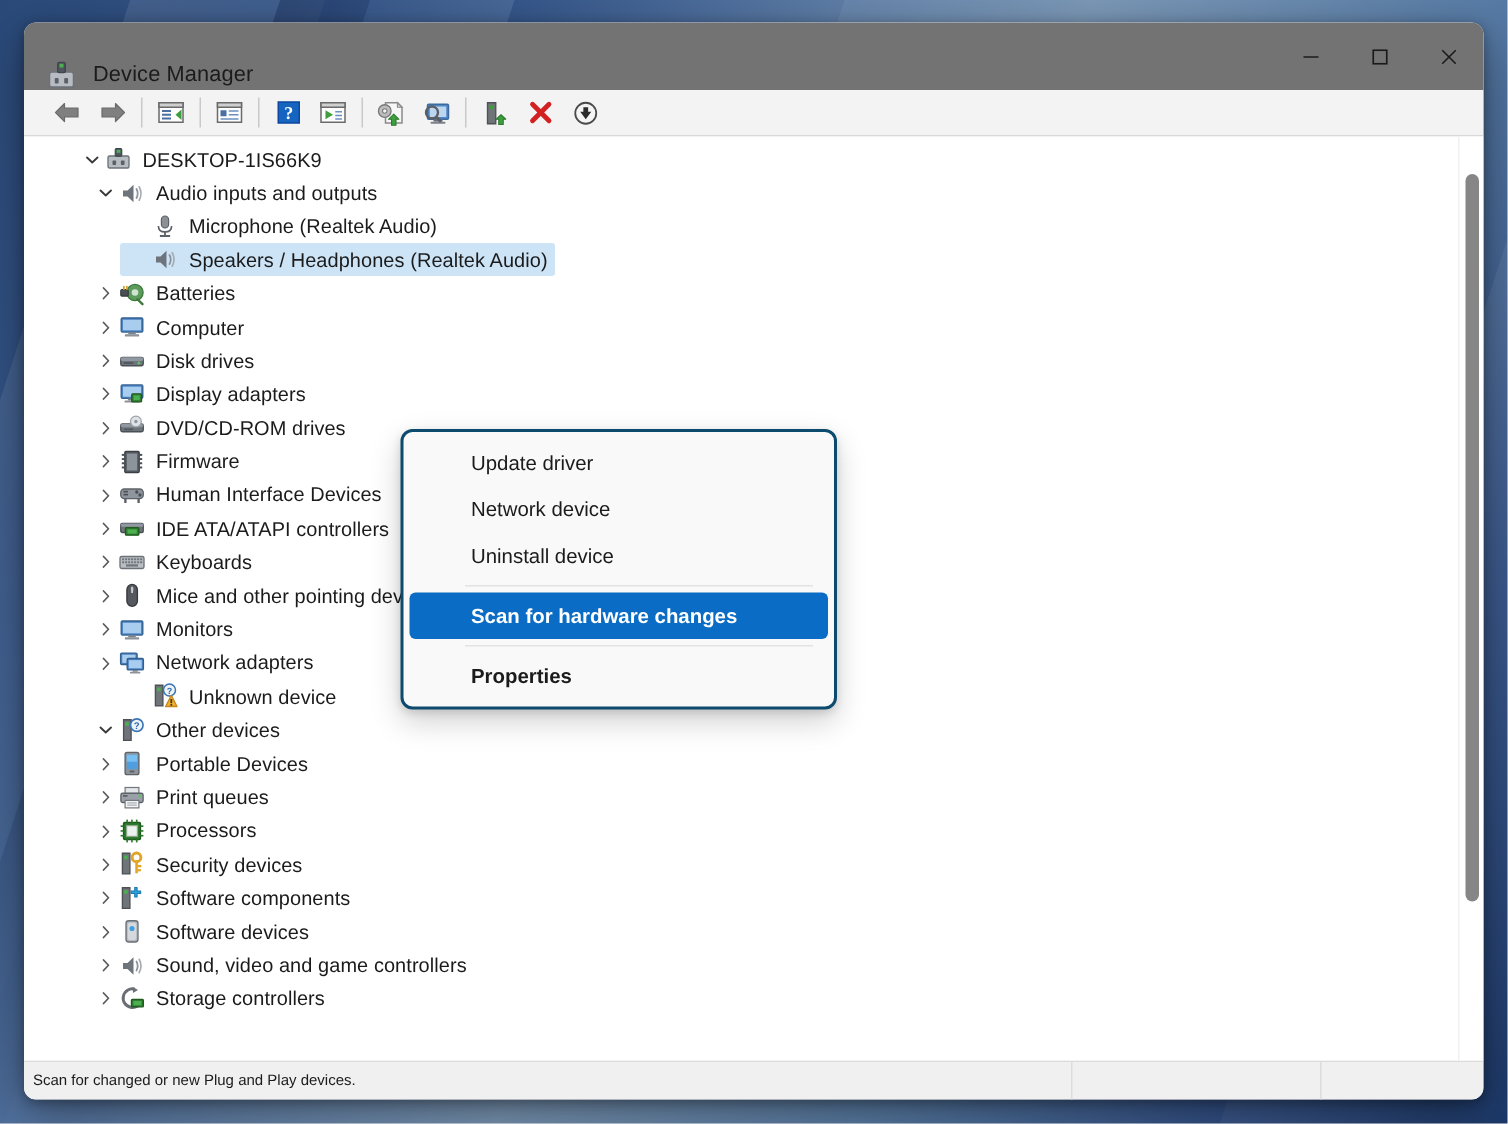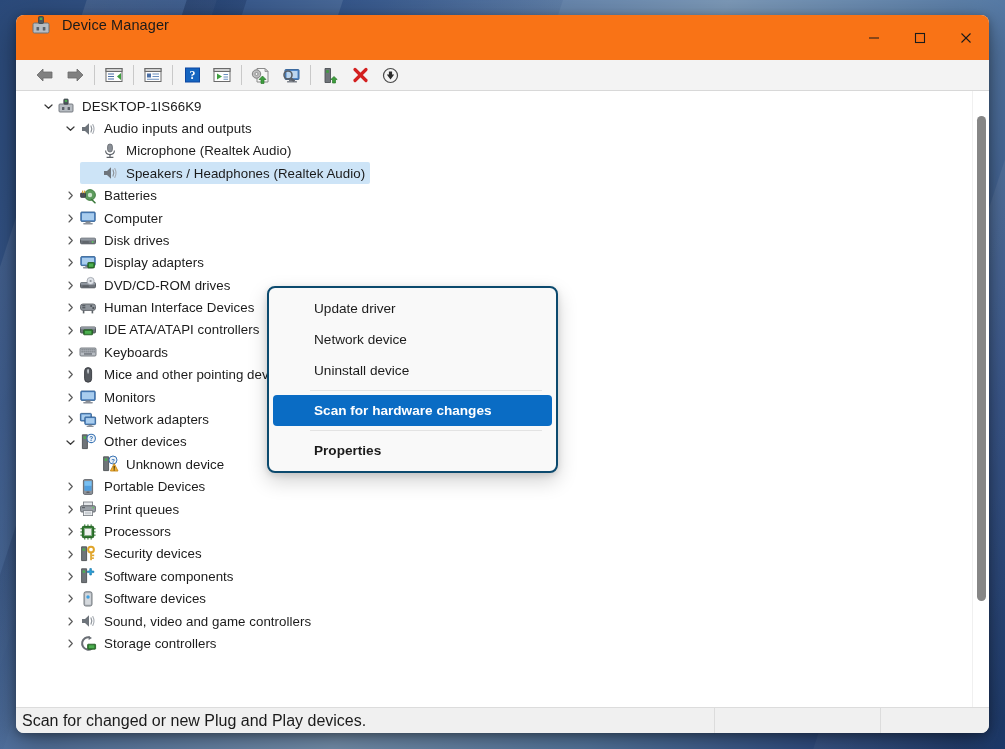--- a/index.html
+++ b/index.html
@@ -30,22 +30,22 @@
     left: 16px; top: 15px;
     width: 973px; height: 718px;
     background: #f3f3f3;
     border-radius: 8px;
     box-shadow: 0 10px 34px rgba(0,0,0,0.42), 0 2px 8px rgba(0,0,0,0.3);
     overflow: hidden;
     display: flex; flex-direction: column;
   }
   .titlebar {
     height: 45px; flex: 0 0 45px;
-    background: #f97316;
-    display: flex; align-items: flex-start;
+    background: #737373;
+    display: flex; align-items: flex-end;
     position: relative;
   }
   .title-left { display: flex; align-items: center; padding-left: 14px; }
   .app-icon { width: 22px; height: 20px; position: relative; margin-right: 10px; }
   .title-text {
     font-size: 14.5px; color: #1b1b1b;
     letter-spacing: 0.1px;
   }
   .win-controls { position: absolute; right: 0; top: 0; height: 45px; display: flex; }
   .win-btn {
@@ -118,21 +118,21 @@
     display: flex; align-items: center; justify-content: center;
     position: relative;
     margin-right: 6px;
   }
   .node .nlabel {
     font-size: 13.3px;
     color: #1b1b1b;
     line-height: 1;
     letter-spacing: 0.05px;
   }
-  .lvl0 { padding-left: 24px; }
+  .lvl0 { padding-left: 37px; }
   .lvl1 { padding-left: 46px; }
   .lvl2 { padding-left: 68px; }
   .node.selected .sel-bg {
     position: absolute;
     left: 42px; top: 0px; height: 22px;
     width: 290px;
     background: #cde4f7;
     border-radius: 2px;
     z-index: 0;
   }
@@ -152,21 +152,21 @@
     background: #868686;
     border-radius: 5px;
   }
 
   
   .statusbar {
     height: 14px; flex: 0 0 26px;
     background: #f0f0f0;
     border-top: 1px solid #dcdcdc;
     display: flex; align-items: center;
-    font-size: 16px; color: #1b1b1b;
+    font-size: 10px; color: #1b1b1b;
   }
   .sb-pane1 { flex: 0 0 698px; padding-left: 6px; overflow: hidden; white-space: nowrap; }
   .sb-div { width: 1px; height: 26px; background: #dcdcdc; }
   .sb-pane2 { flex: 0 0 165px; }
   .sb-pane3 { flex: 1 1 auto; }
 
   
   .ctxmenu {
     position: absolute;
     left: 251px; top: 195px;
@@ -480,20 +480,42 @@
           <span class="nlabel">DVD/CD-ROM drives</span>
         </div>
         <div class="node lvl1">
           <span class="chev">
             <svg width="9" height="9" viewBox="0 0 9 9">
               <path d="M3 1 L6.3 4.5 L3 8" fill="none" stroke="#5a5a5a" stroke-width="1.15" stroke-linecap="round" stroke-linejoin="round"></path>
             </svg>
           </span>
           <span class="nicon">
             <svg width="18" height="18" viewBox="0 0 18 18">
+              <rect x="4.2" y="2" width="9.6" height="14" rx="0.8" fill="#5a5f66" stroke="#3c4046" stroke-width="0.9"></rect>
+              <rect x="5.6" y="3.4" width="6.8" height="11.2" fill="#8d939a"></rect>
+              <rect x="2.2" y="3.6" width="2" height="1.3" fill="#4a4f55"></rect>
+              <rect x="2.2" y="6.4" width="2" height="1.3" fill="#4a4f55"></rect>
+              <rect x="2.2" y="9.2" width="2" height="1.3" fill="#4a4f55"></rect>
+              <rect x="2.2" y="12" width="2" height="1.3" fill="#4a4f55"></rect>
+              <rect x="13.8" y="3.6" width="2" height="1.3" fill="#4a4f55"></rect>
+              <rect x="13.8" y="6.4" width="2" height="1.3" fill="#4a4f55"></rect>
+              <rect x="13.8" y="9.2" width="2" height="1.3" fill="#4a4f55"></rect>
+              <rect x="13.8" y="12" width="2" height="1.3" fill="#4a4f55"></rect>
+            </svg>
+          </span>
+          <span class="nlabel">Firmware</span>
+        </div>
+        <div class="node lvl1">
+          <span class="chev">
+            <svg width="9" height="9" viewBox="0 0 9 9">
+              <path d="M3 1 L6.3 4.5 L3 8" fill="none" stroke="#5a5a5a" stroke-width="1.15" stroke-linecap="round" stroke-linejoin="round"></path>
+            </svg>
+          </span>
+          <span class="nicon">
+            <svg width="18" height="18" viewBox="0 0 18 18">
               <rect x="1.5" y="5" width="15" height="6.4" rx="2.4" fill="#8f959c" stroke="#5d6268" stroke-width="0.9"></rect>
               <rect x="3.3" y="6.2" width="3" height="1.1" fill="#4a4f55"></rect>
               <rect x="3.3" y="8.2" width="3" height="1.1" fill="#4a4f55"></rect>
               <circle cx="12.2" cy="7" r="1.1" fill="#4a4f55"></circle>
               <circle cx="14.3" cy="9" r="1.1" fill="#4a4f55"></circle>
               <path d="M4.6 11.4 L4.6 14.4" stroke="#5d6268" stroke-width="1.6"></path>
               <path d="M13.4 11.4 L13.4 14.4" stroke="#5d6268" stroke-width="1.6"></path>
             </svg>
           </span>
           <span class="nlabel">Human Interface Devices</span>
@@ -585,50 +607,50 @@
               <rect x="2.5" y="3.5" width="8.8" height="5.4" fill="#a9cdee"></rect>
               <rect x="5.4" y="10.1" width="3.2" height="1.1" fill="#7d828a"></rect>
               <rect x="5.8" y="6" width="10.8" height="7.6" rx="0.8" fill="#4f86c6" stroke="#33608f" stroke-width="0.9"></rect>
               <rect x="6.9" y="7.1" width="8.6" height="5.4" fill="#a9cdee"></rect>
               <rect x="9.4" y="13.7" width="3.4" height="1.1" fill="#7d828a"></rect>
               <rect x="7.6" y="14.8" width="7" height="1.2" rx="0.5" fill="#8d929a"></rect>
             </svg>
           </span>
           <span class="nlabel">Network adapters</span>
         </div>
-        <div class="node lvl1">
-          <span class="chev">
-            <svg width="9" height="9" viewBox="0 0 9 9">
-              <path d="M1 3 L4.5 6.3 L8 3" fill="none" stroke="#3a3a3a" stroke-width="1.25" stroke-linecap="round" stroke-linejoin="round"></path>
-            </svg>
-          </span>
-          <span class="nicon">
-            <svg width="18" height="18" viewBox="0 0 18 18">
-              <path d="M3.4 1.8 L8.4 1.8 L8.4 15.6 L3.4 15.6 Z" fill="#6f7479" stroke="#4d5155" stroke-width="0.9"></path>
-              <rect x="4.5" y="3.4" width="2.4" height="2.4" fill="#4caf50"></rect>
-              <circle cx="12.2" cy="5.4" r="4.2" fill="#eef3f8" stroke="#3a74b5" stroke-width="1.1"></circle>
-              <text x="12.2" y="8.1" font-family="Liberation Sans, sans-serif" font-size="6.4" font-weight="bold" fill="#2b6bb0" text-anchor="middle">?</text>
-            </svg>
-          </span>
-          <span class="nlabel">Other devices</span>
-        </div>
         <div class="node lvl2">
           <span class="chev"></span>
           <span class="nicon">
             <svg width="18" height="18" viewBox="0 0 18 18">
               <path d="M2.6 1.8 L7.6 1.8 L7.6 15.6 L2.6 15.6 Z" fill="#6f7479" stroke="#4d5155" stroke-width="0.9"></path>
               <rect x="3.7" y="3.4" width="2.4" height="2.4" fill="#4caf50"></rect>
               <circle cx="12" cy="5" r="4" fill="#eef3f8" stroke="#3a74b5" stroke-width="1"></circle>
               <text x="12" y="7.5" font-family="Liberation Sans, sans-serif" font-size="6" font-weight="bold" fill="#2b6bb0" text-anchor="middle">?</text>
               <path d="M9.4 16 L13.2 8.6 L17 16 Z" fill="#f2b134" stroke="#c8891a" stroke-width="0.9" stroke-linejoin="round"></path>
               <rect x="12.6" y="11" width="1.2" height="2.8" fill="#4a3a0d"></rect>
               <rect x="12.6" y="14.3" width="1.2" height="1.2" fill="#4a3a0d"></rect>
             </svg>
           </span>
           <span class="nlabel">Unknown device</span>
+        </div>
+        <div class="node lvl1">
+          <span class="chev">
+            <svg width="9" height="9" viewBox="0 0 9 9">
+              <path d="M1 3 L4.5 6.3 L8 3" fill="none" stroke="#3a3a3a" stroke-width="1.25" stroke-linecap="round" stroke-linejoin="round"></path>
+            </svg>
+          </span>
+          <span class="nicon">
+            <svg width="18" height="18" viewBox="0 0 18 18">
+              <path d="M3.4 1.8 L8.4 1.8 L8.4 15.6 L3.4 15.6 Z" fill="#6f7479" stroke="#4d5155" stroke-width="0.9"></path>
+              <rect x="4.5" y="3.4" width="2.4" height="2.4" fill="#4caf50"></rect>
+              <circle cx="12.2" cy="5.4" r="4.2" fill="#eef3f8" stroke="#3a74b5" stroke-width="1.1"></circle>
+              <text x="12.2" y="8.1" font-family="Liberation Sans, sans-serif" font-size="6.4" font-weight="bold" fill="#2b6bb0" text-anchor="middle">?</text>
+            </svg>
+          </span>
+          <span class="nlabel">Other devices</span>
         </div>
         <div class="node lvl1">
           <span class="chev">
             <svg width="9" height="9" viewBox="0 0 9 9">
               <path d="M3 1 L6.3 4.5 L3 8" fill="none" stroke="#5a5a5a" stroke-width="1.15" stroke-linecap="round" stroke-linejoin="round"></path>
             </svg>
           </span>
           <span class="nicon">
             <svg width="18" height="18" viewBox="0 0 18 18">
               <rect x="4.4" y="1.6" width="9.2" height="14.8" rx="1.3" fill="#8d939a" stroke="#5d6268" stroke-width="0.9"></rect>

